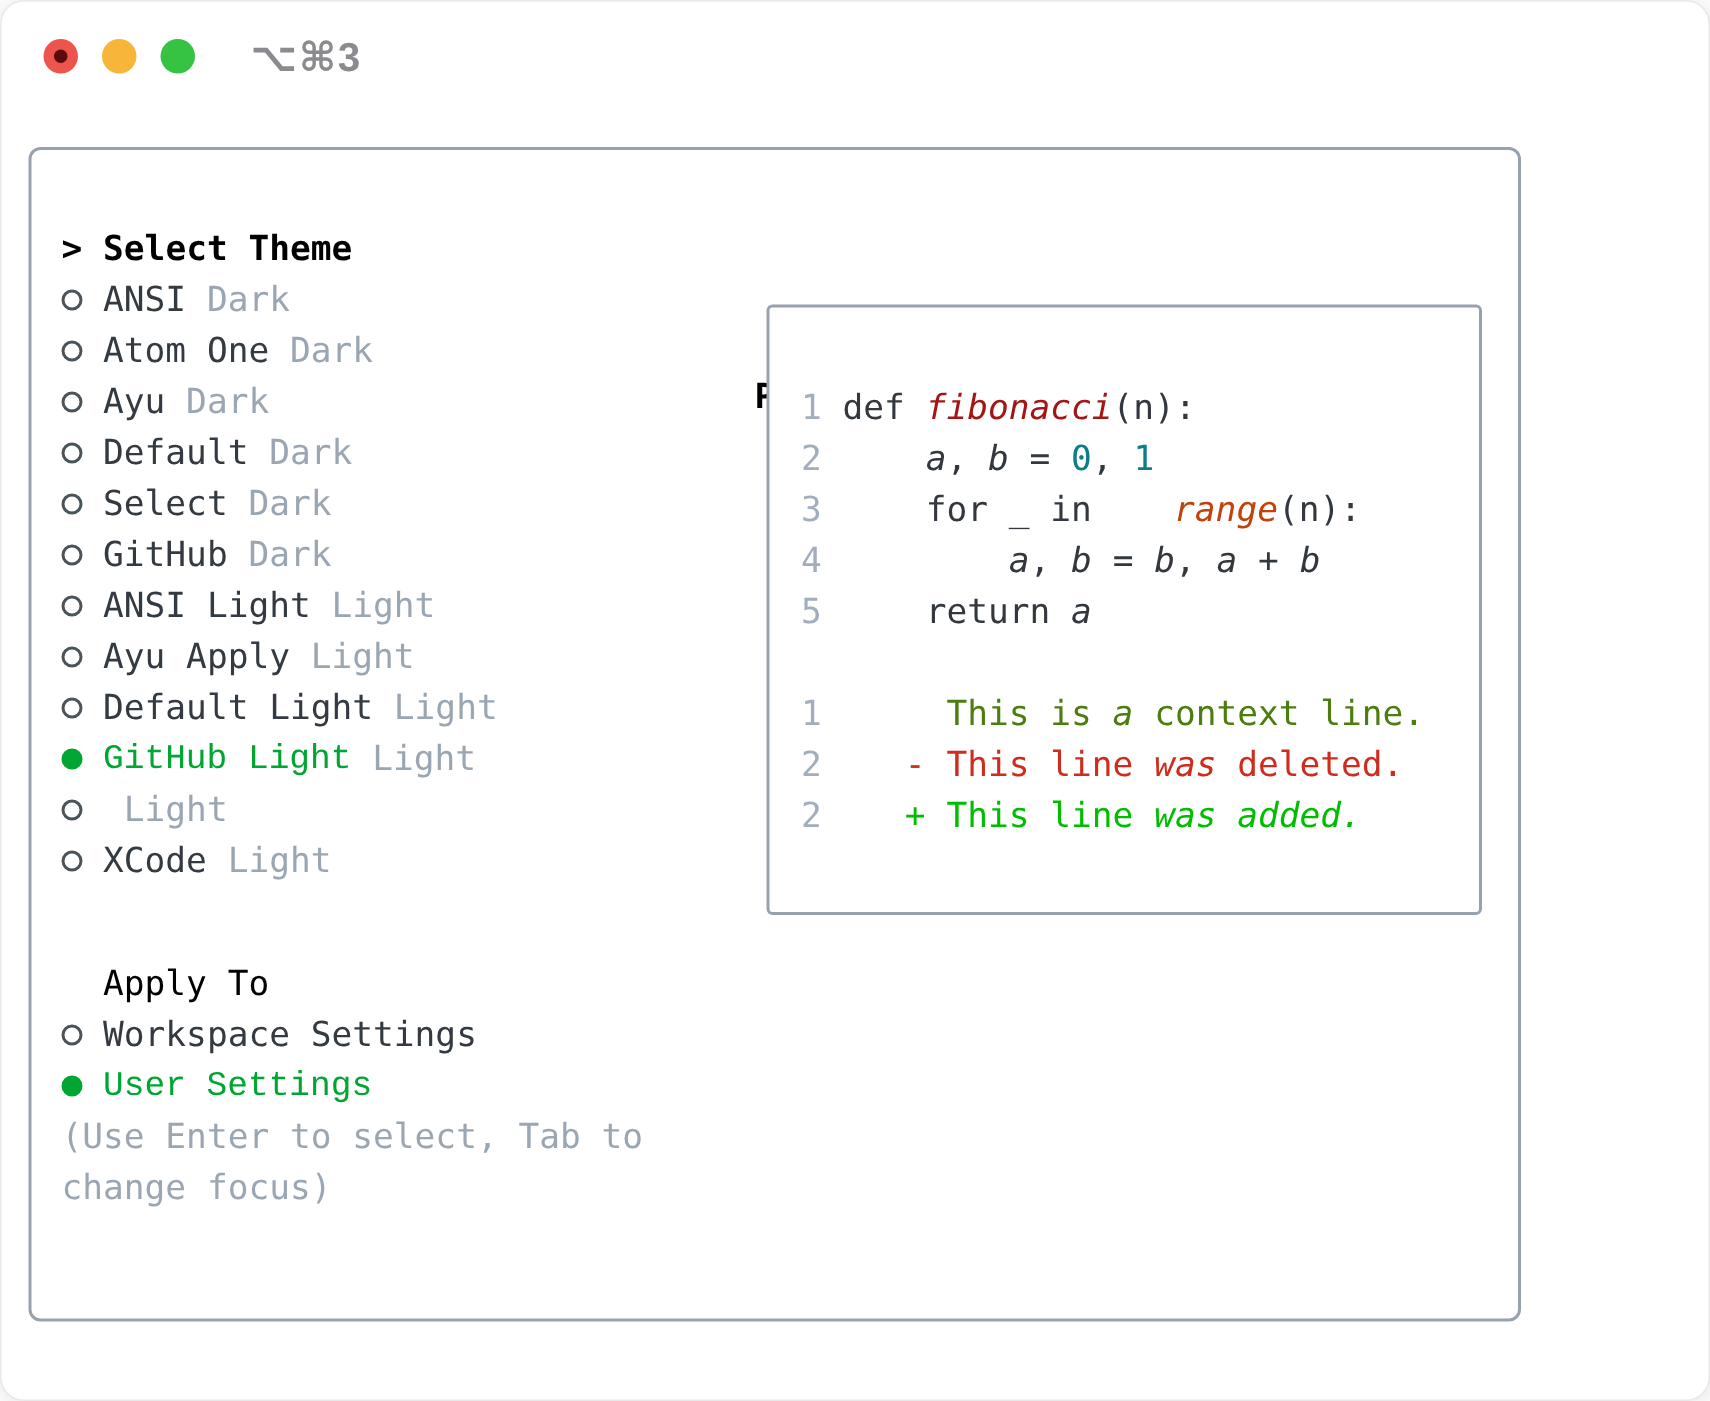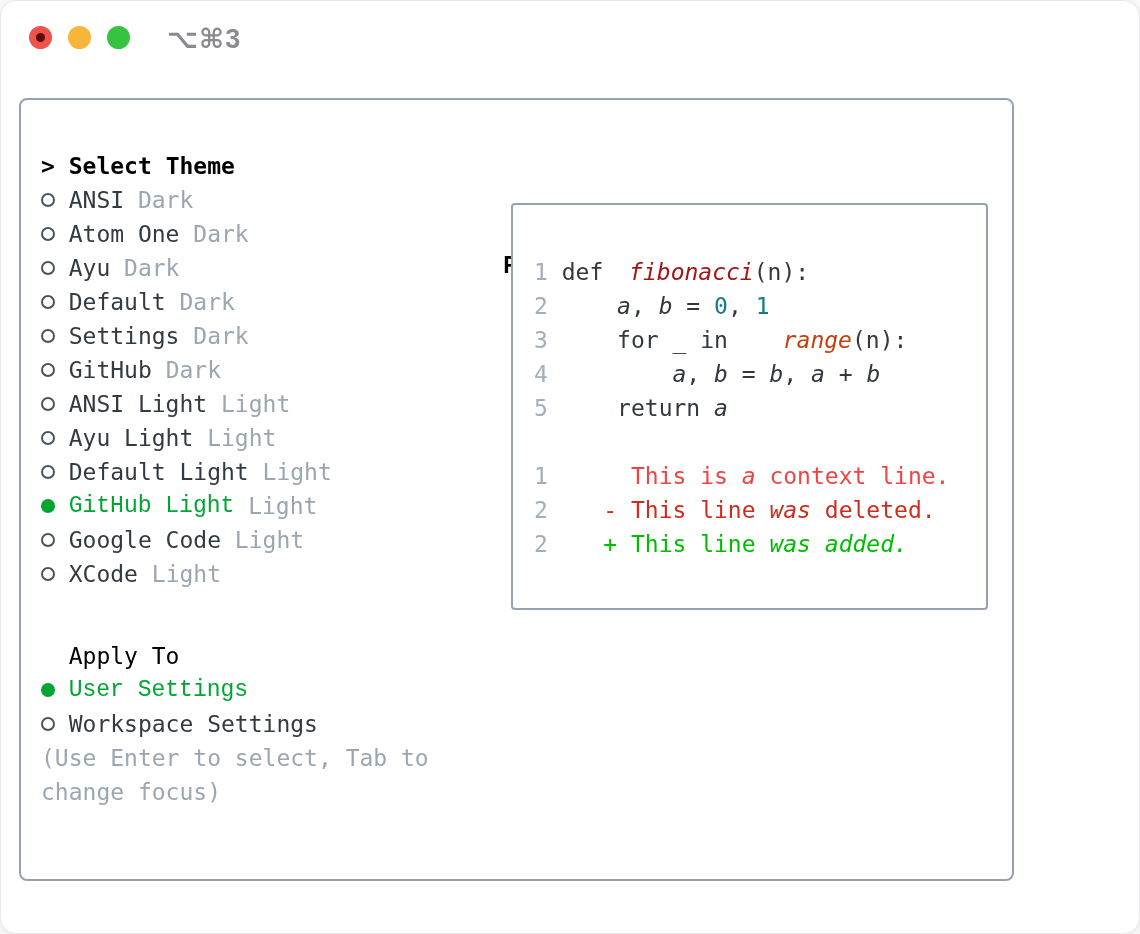--- a/index.html
+++ b/index.html
@@ -54,24 +54,24 @@
   .preview-box{
     position:absolute;left:490px;top:103px;width:477px;height:407px;
     border:2px solid #98a2ae;border-radius:4px;box-sizing:border-box;background:#fff;
   }
   .code{
     position:absolute;left:21px;top:50px;font-size:23px;line-height:34px;white-space:pre;
   }
   .cl{height:34px;}
   .ln{color:#a3aebc;}
   .tk-text{color:#32383e;text-align:right;}
-  .tk-func{color:#a41616;margin-left:12px;}
+  .tk-func{color:#a41616;}
   .tk-num{color:#0d7d87;}
   .tk-builtin{color:#c2410c;margin-left:41px;}
-  .tk-ctx{color:#ef4444;}
+  .tk-ctx{color:#4d7c0f;}
   .tk-del{color:#ce2c1e;}
   .tk-add{color:#00bd00;margin-top:32px;}
   .it{font-style:italic;}
 </style>
 </head>
 <body>
 
 <div class="window">
 
   <div class="titlebar">
@@ -99,61 +99,61 @@
 
   <div class="row">
     <span class="bullet"></span><span class="t-label">Ayu</span><span class="t-tag"> Dark</span>
   </div>
 
   <div class="row">
     <span class="bullet"></span><span class="t-label">Default</span><span class="t-tag"> Dark</span>
   </div>
 
   <div class="row">
-    <span class="bullet"></span><span class="t-label">Settings</span><span class="t-tag"> Dark</span>
+    <span class="bullet"></span><span class="t-label">Select</span><span class="t-tag"> Dark</span>
   </div>
 
   <div class="row">
     <span class="bullet"></span><span class="t-label">GitHub</span><span class="t-tag"> Dark</span>
   </div>
 
   <div class="row">
     <span class="bullet"></span><span class="t-label">ANSI Light</span><span class="t-tag"> Light</span>
   </div>
 
   <div class="row">
-    <span class="bullet"></span><span class="t-label">Ayu Light</span><span class="t-tag"> Light</span>
+    <span class="bullet"></span><span class="t-label">Ayu Apply</span><span class="t-tag"> Light</span>
   </div>
 
   <div class="row">
     <span class="bullet"></span><span class="t-label">Default Light</span><span class="t-tag"> Light</span>
   </div>
 
   <div class="row">
     <span class="bullet sel"></span><span class="t-label sel">GitHub Light</span><span class="t-tag"> Light</span>
   </div>
 
   <div class="row">
-    <span class="bullet"></span><span class="t-label">Google Code</span><span class="t-tag"> Light</span>
+    <span class="bullet"></span><span class="t-tag"> Light</span>
   </div>
 
   <div class="row">
     <span class="bullet"></span><span class="t-label">XCode</span><span class="t-tag"> Light</span>
   </div>
 </div>
 
       <div class="apply-sec">
         <div class="row apply-hdr">Apply To</div>
         <div id="apply-list">
   <div class="row">
-    <span class="bullet sel"></span><span class="t-label sel">User Settings</span>
+    <span class="bullet"></span><span class="t-label">Workspace Settings</span>
   </div>
 
   <div class="row">
-    <span class="bullet"></span><span class="t-label">Workspace Settings</span>
+    <span class="bullet sel"></span><span class="t-label sel">User Settings</span>
   </div>
 </div>
       </div>
 
       <div class="hint">(Use Enter to select, Tab to change focus)</div>
     </div>
 
     <div class="preview-hdr">Preview</div>
 
     <div class="preview-box">

